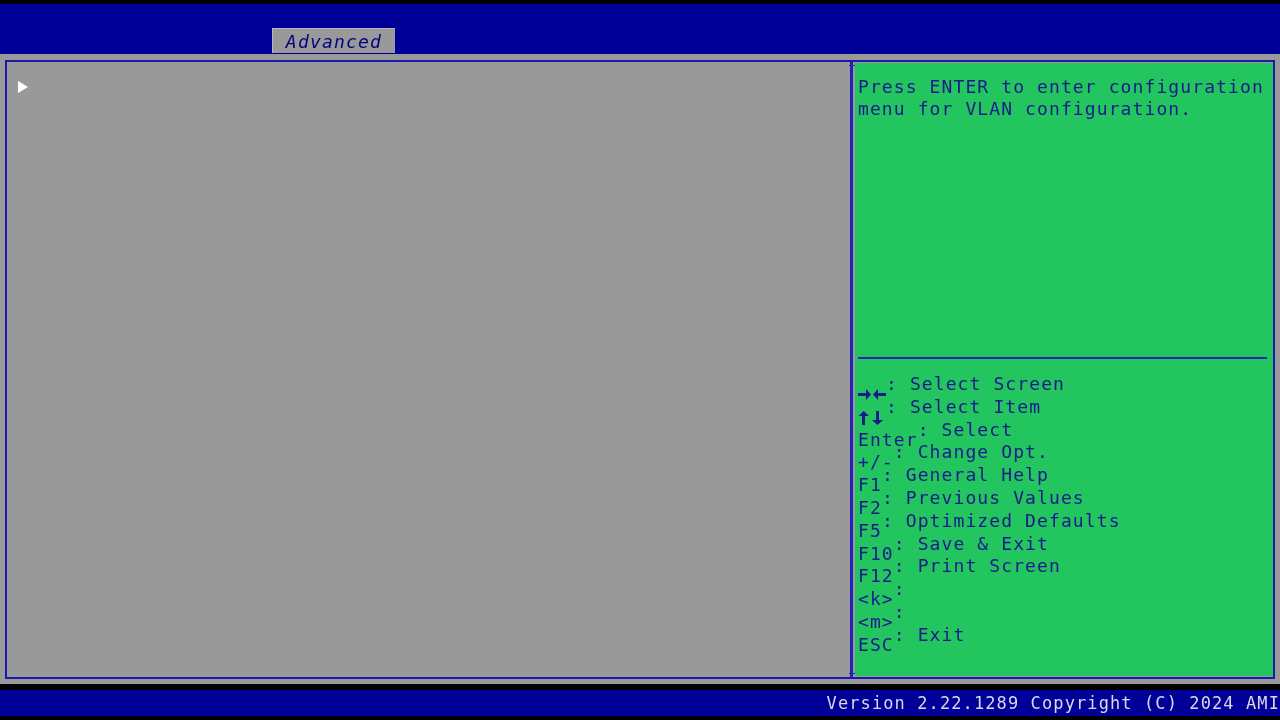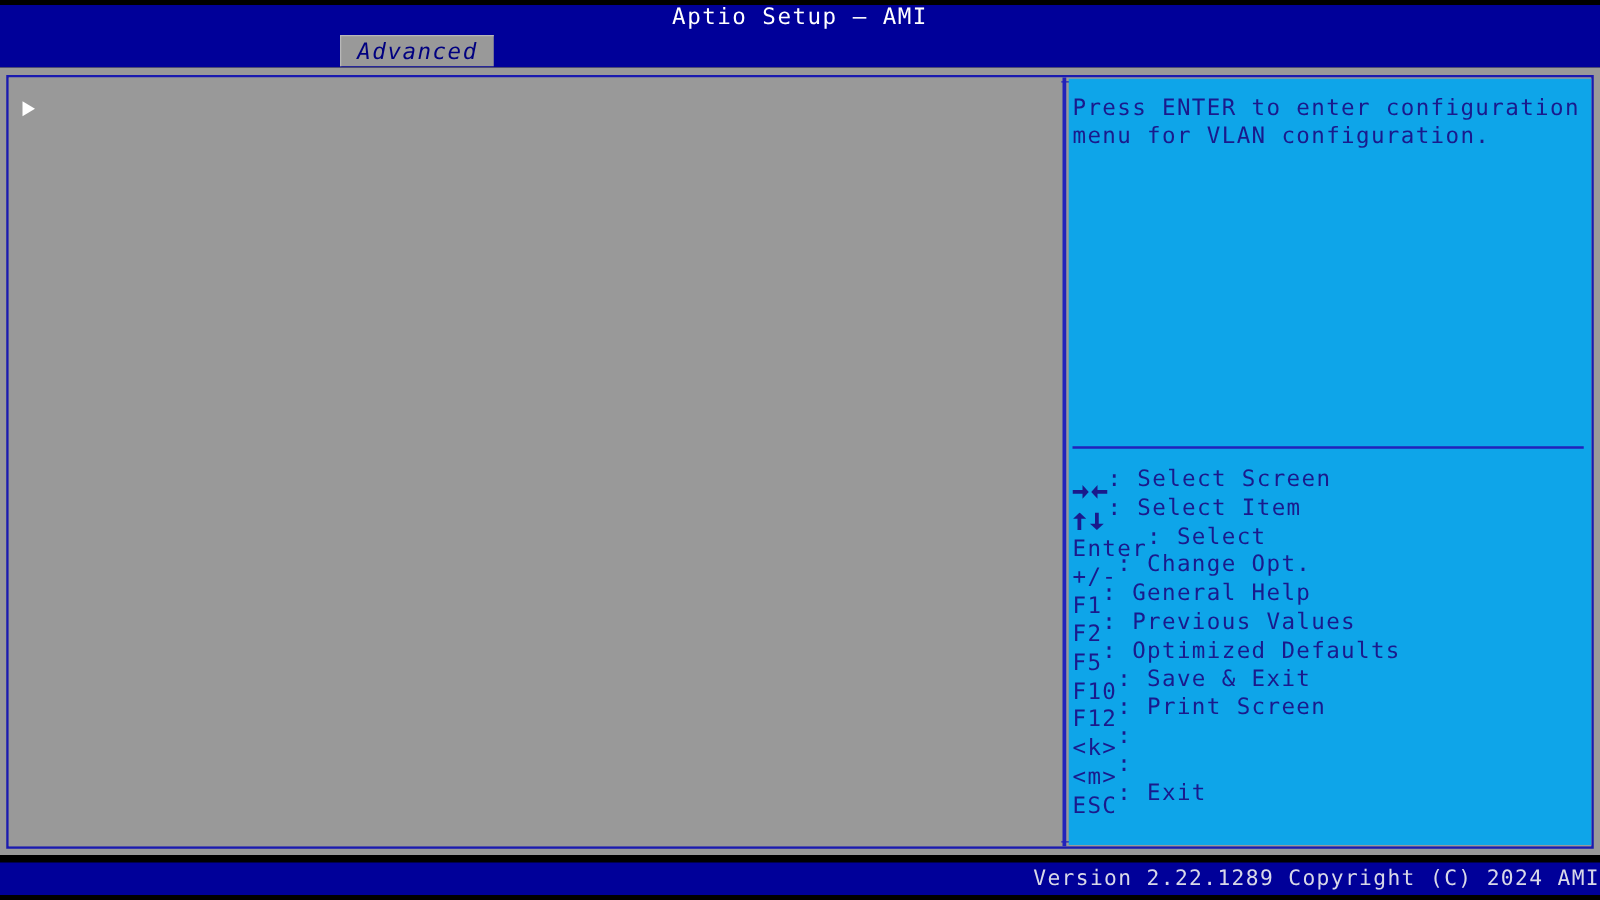--- a/index.html
+++ b/index.html
@@ -154,21 +154,21 @@
     background: #2222bb;
   }
 
   
   #right-pane {
     position: absolute;
     left: 855px;
     top: 63px;
     width: 418px;
     height: 613px;
-    background: #0ea5e9;
+    background: #22c55e;
     overflow: hidden;
   }
   #help-text {
     position: absolute;
     left: 3px;
     top: 13px;
     width: 410px;
     color: #1a1a8c;
     font-size: 18px;
     line-height: 22.4px;
@@ -236,21 +236,20 @@
     letter-spacing: 1.1px;
     white-space: pre;
   }
 </style>
 </head>
 <body>
 
 <div id="screen">
 
   <div id="title-bar"></div>
-  <div id="title-text">Aptio Setup – AMI</div>
 
   <div id="tab-row"></div>
   <div id="tab-advanced">Advanced</div>
 
   <div id="body-area"></div>
 
   <div id="panel-frame">
     <div id="panel-frame-inner"></div>
   </div>
 

